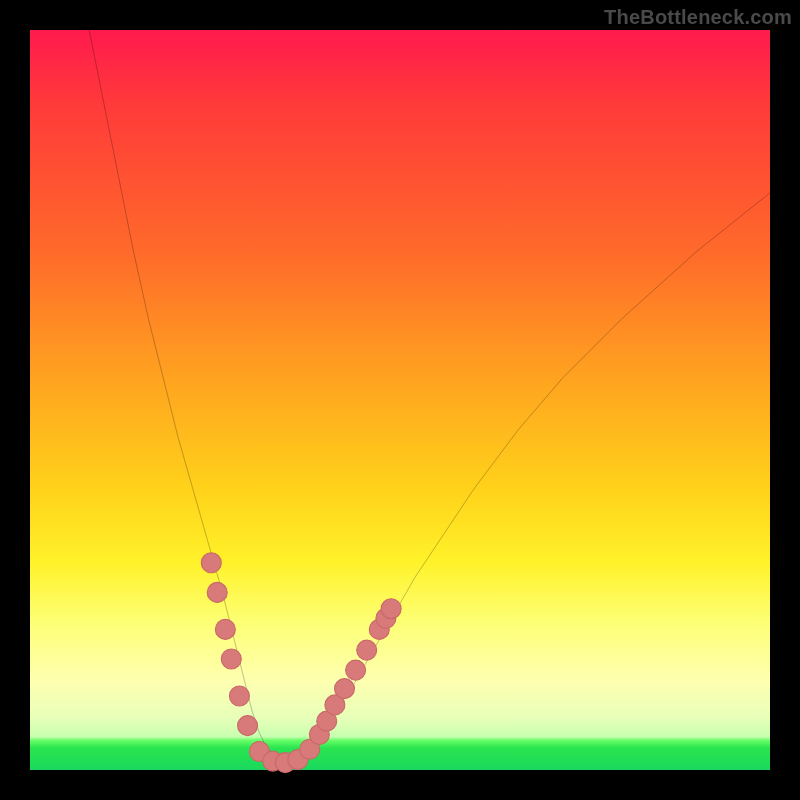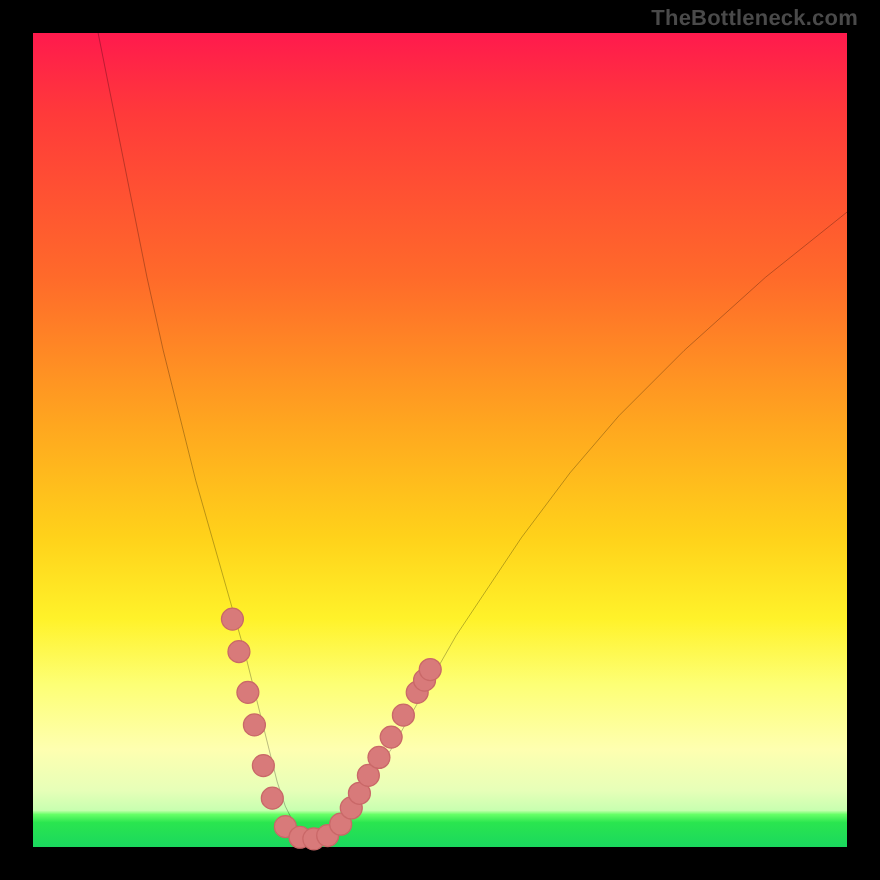--- a/index.html
+++ b/index.html
@@ -37,21 +37,21 @@
       #e7ffb8 93%,
       #c8ffb0 95.5%,
       #67ff67 96%,
       #2AE54F 97%,
       #1ad85e 100%
     );
   }
   .watermark {
     position: absolute;
     top: 6px;
-    right: 20px;
+    right: 8px;
     color: #4a4a4a;
     font-size: 20px;
     font-weight: 600;
     letter-spacing: 0.2px;
     user-select: none;
   }
   svg.curve-layer {
     position: absolute;
     left: 30px; top: 30px;
     width: 740px; height: 740px;

